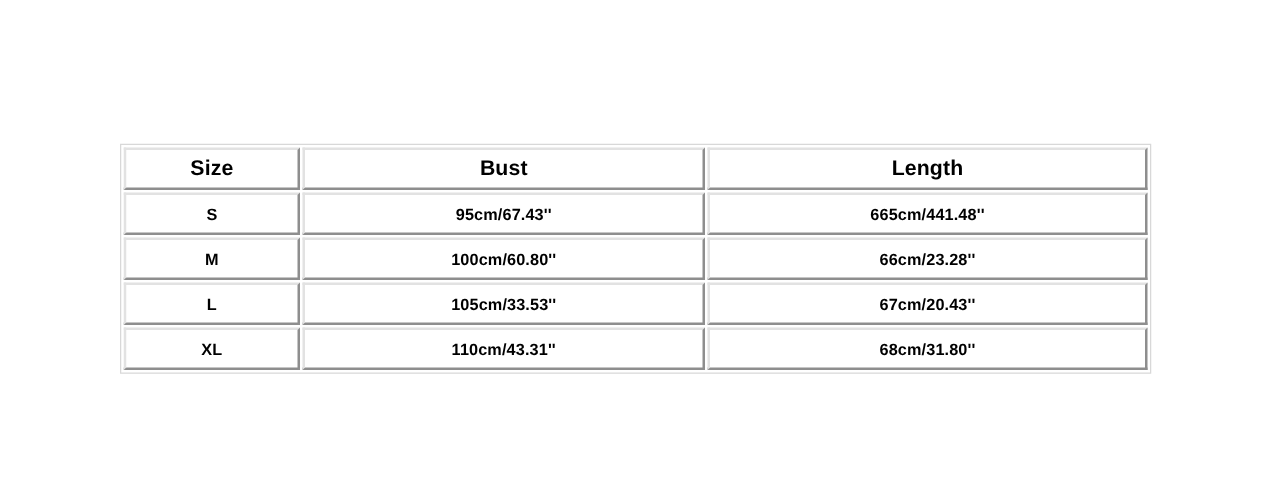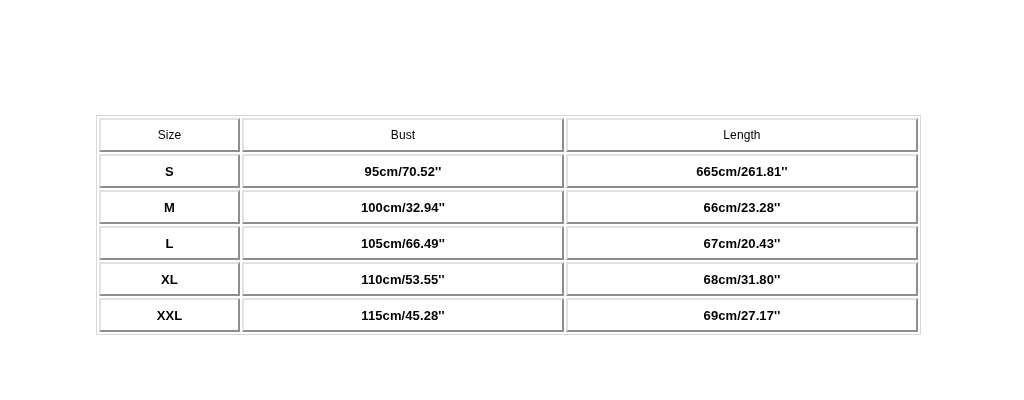--- a/index.html
+++ b/index.html
@@ -46,62 +46,57 @@
     letter-spacing: 0.1px;
     white-space: nowrap;
     overflow: hidden;
   }
 
   table.size-chart td.col-size   { width: 133px; }
   table.size-chart td.col-bust   { width: 314px; }
   table.size-chart td.col-length { width: 344px; }
 
   table.size-chart tr.header-row td {
-    font-size: 12px;
-    font-weight: normal;
+    font-size: 17px;
+    font-weight: bold;
   }
 </style>
 </head>
 <body>
 
 <div id="size-chart-wrapper">
   <table class="size-chart">
     <tbody>
 
       <tr class="header-row">
         <td class="col-size">Size</td>
         <td class="col-bust">Bust</td>
         <td class="col-length">Length</td>
       </tr>
 
       <tr>
         <td class="col-size">S</td>
-        <td class="col-bust">95cm/70.52''</td>
-        <td class="col-length">665cm/261.81''</td>
+        <td class="col-bust">95cm/67.43''</td>
+        <td class="col-length">665cm/441.48''</td>
       </tr>
 
       <tr>
         <td class="col-size">M</td>
-        <td class="col-bust">100cm/32.94''</td>
+        <td class="col-bust">100cm/60.80''</td>
         <td class="col-length">66cm/23.28''</td>
       </tr>
 
       <tr>
         <td class="col-size">L</td>
-        <td class="col-bust">105cm/66.49''</td>
+        <td class="col-bust">105cm/33.53''</td>
         <td class="col-length">67cm/20.43''</td>
       </tr>
 
       <tr>
         <td class="col-size">XL</td>
-        <td class="col-bust">110cm/53.55''</td>
+        <td class="col-bust">110cm/43.31''</td>
         <td class="col-length">68cm/31.80''</td>
       </tr>
 
-      <tr>
-        <td class="col-size">XXL</td>
-        <td class="col-bust">115cm/45.28''</td>
-        <td class="col-length">69cm/27.17''</td>
-      </tr>
 
     </tbody>
   </table>
 </div>
 
 </body></html>

